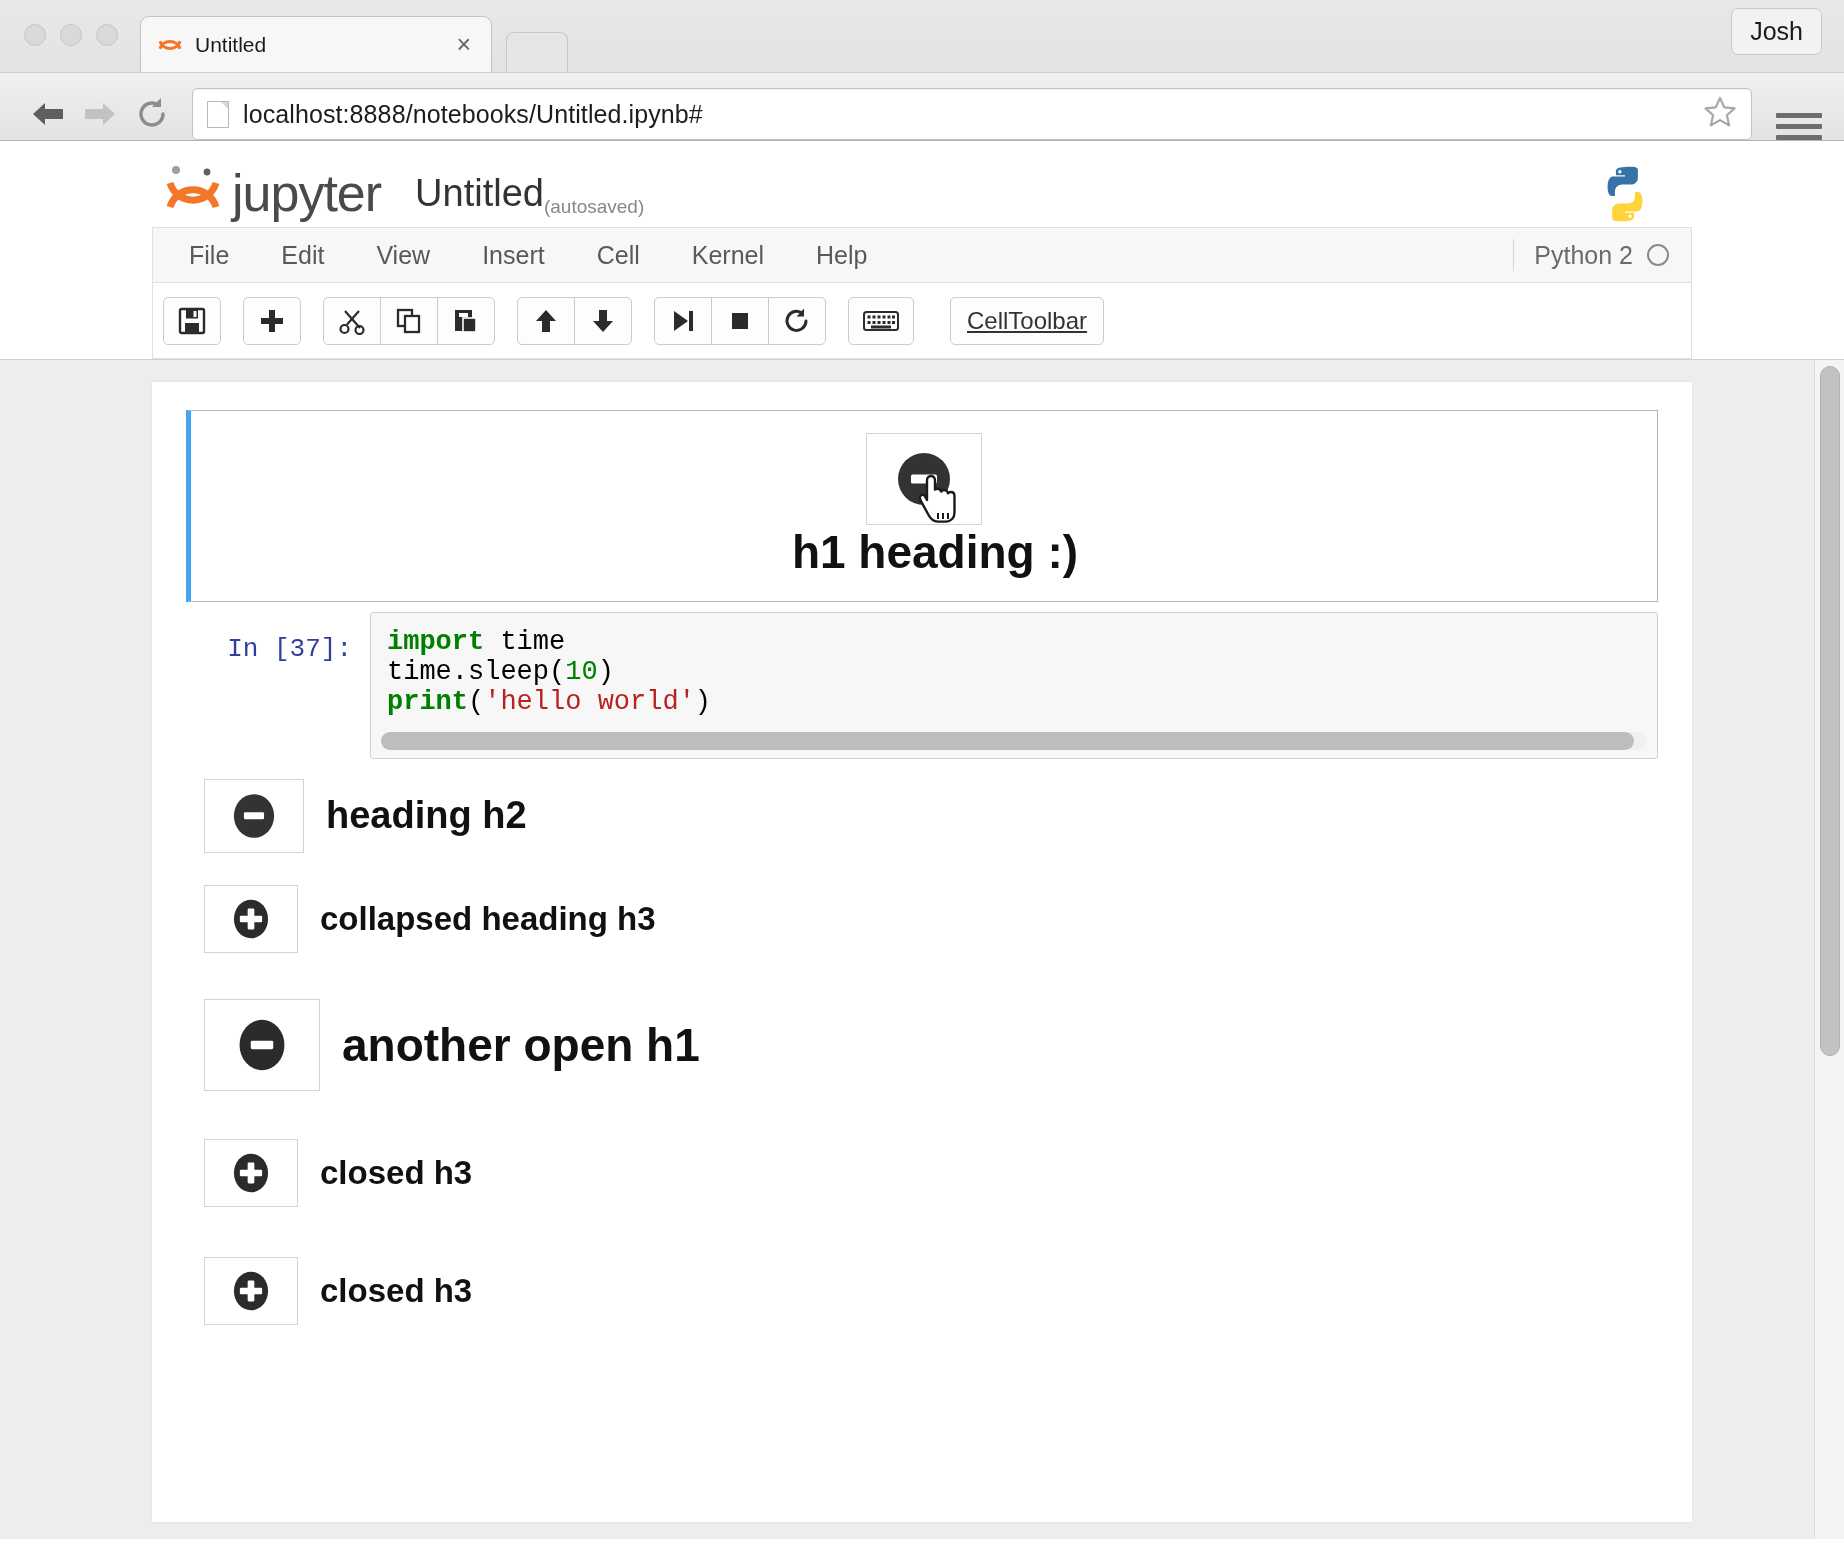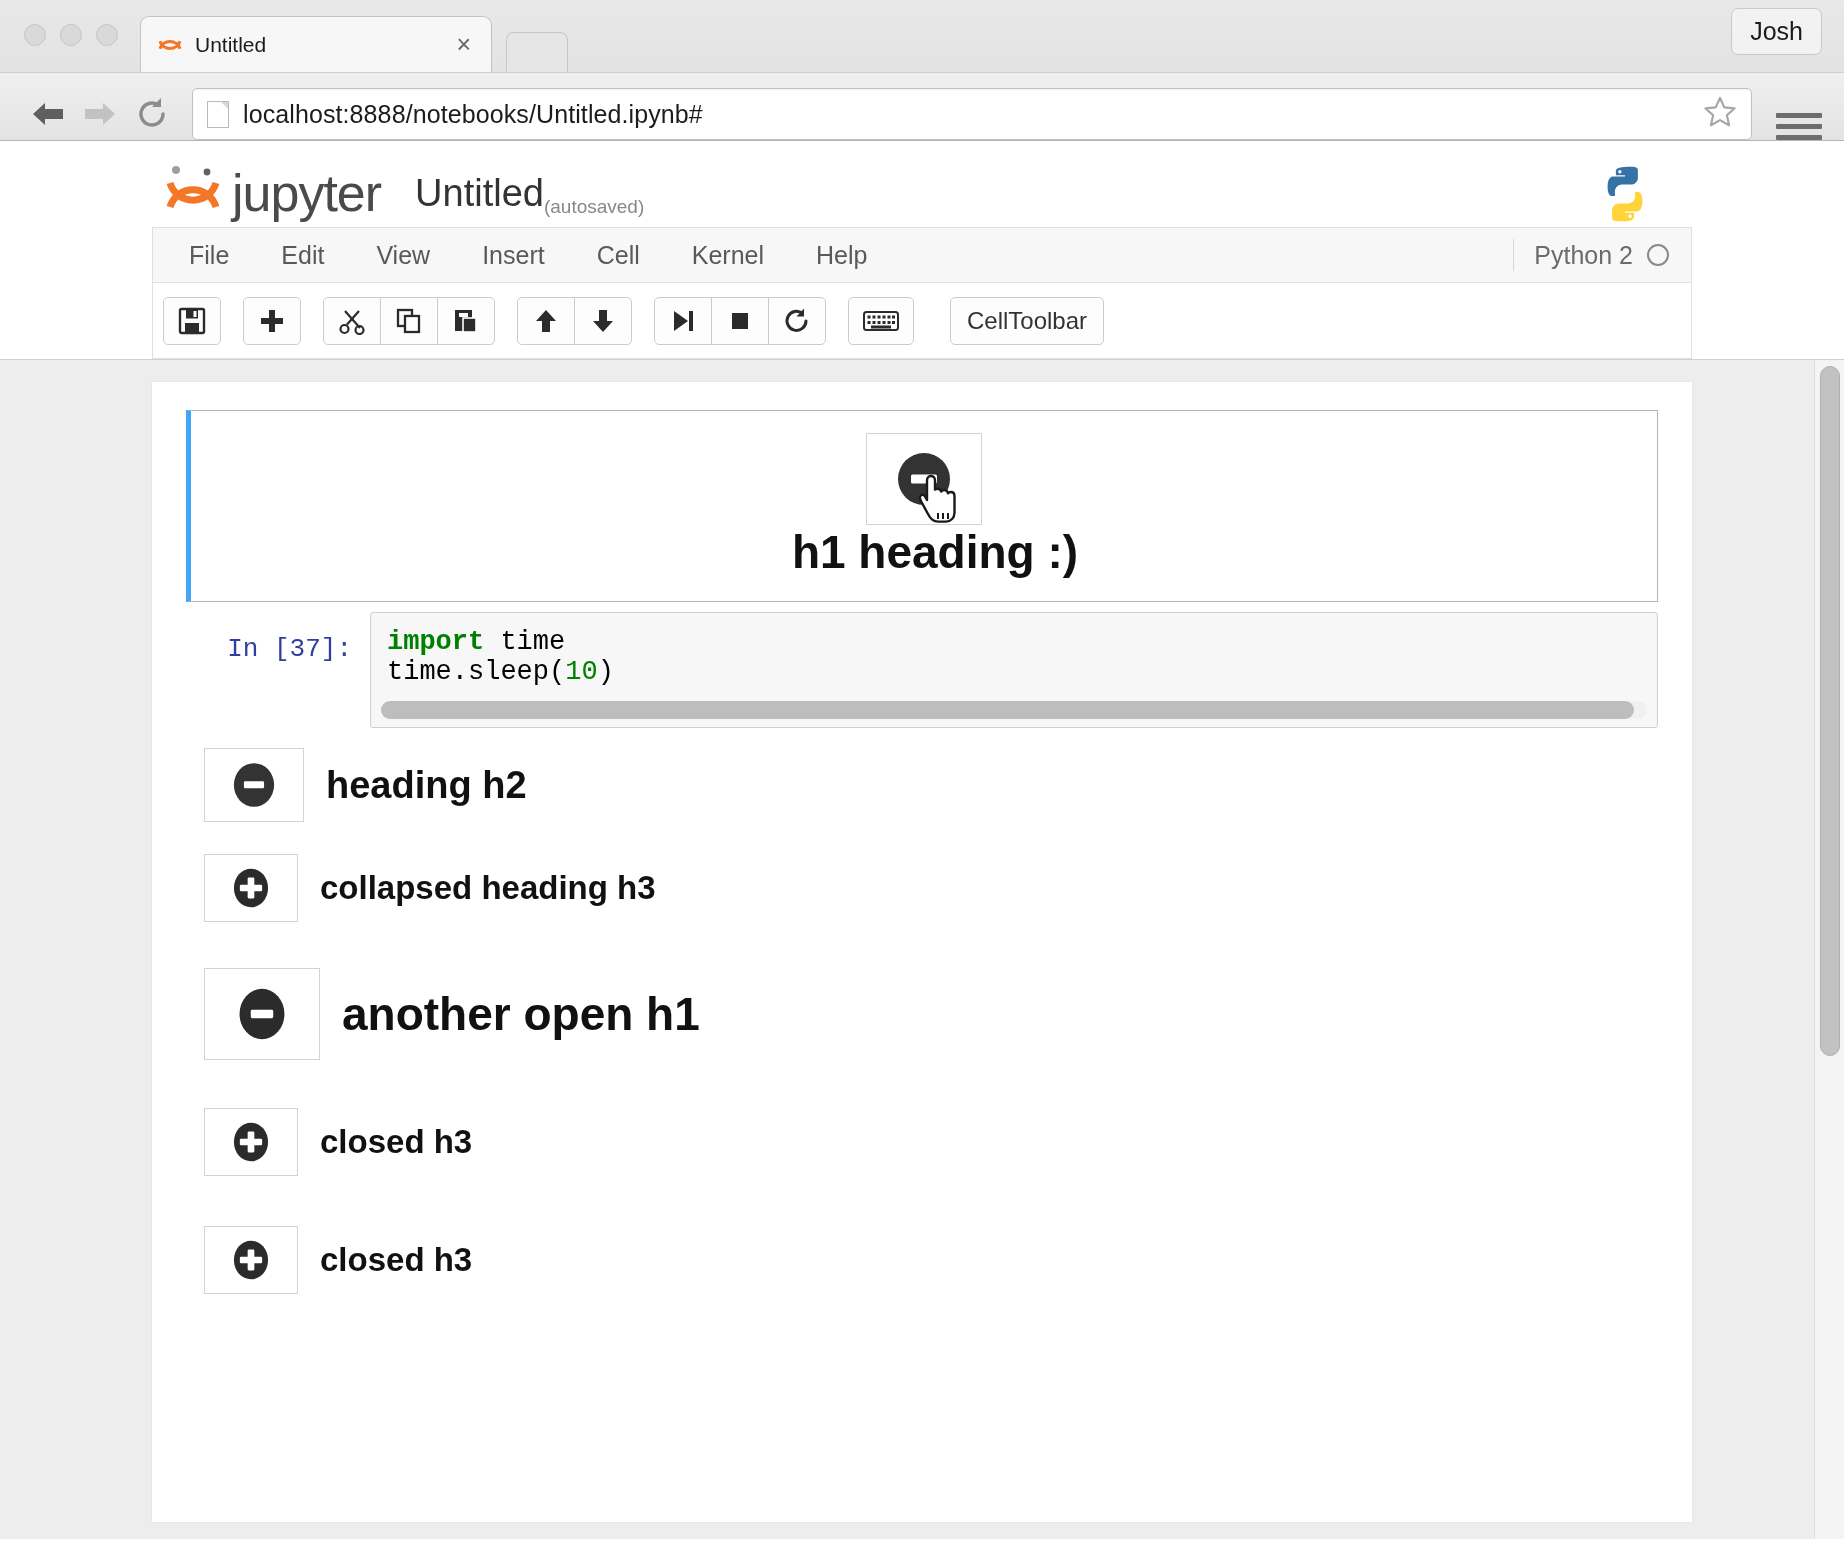--- a/index.html
+++ b/index.html
@@ -248,20 +248,21 @@
   .cell-toolbar-btn {
     height: 48px;
     background: #fdfdfd;
     border: 1px solid #cccccc;
     border-radius: 5px;
     display: flex; align-items: center;
     padding: 0 16px;
     font-size: 24px;
     color: #333;
     margin-left: 14px;
+    text-decoration: underline;
   }
 
   
   .nb-scroll-region {
     background: #ededed;
     height: 1180px;
     position: relative;
     overflow: hidden;
     border-top: 1px solid #d0d0d0;
   }
@@ -620,20 +621,21 @@
         </span>
       </div>
       <span class="heading-text h1-text">h1 heading :)</span>
     </div>
 
     <div class="code-cell">
       <span class="in-prompt">In [37]:</span>
       <div class="input-area">
         <div class="code-line"><span class="kw">import</span> time</div>
         <div class="code-line">time.sleep(<span class="num">10</span>)</div>
+        <div class="code-line"><span class="kw">print</span>(<span class="str">'hello world'</span>)</div>
         <div class="hscroll-track">
           <div class="hscroll-thumb"></div>
         </div>
       </div>
     </div>
 
     <div class="cell-plain">
       <div class="toggle-box toggle-h2">
         <svg width="52" height="52" viewBox="0 0 62 62">
           <ellipse cx="31" cy="31" rx="24" ry="26" fill="#333333"></ellipse>

